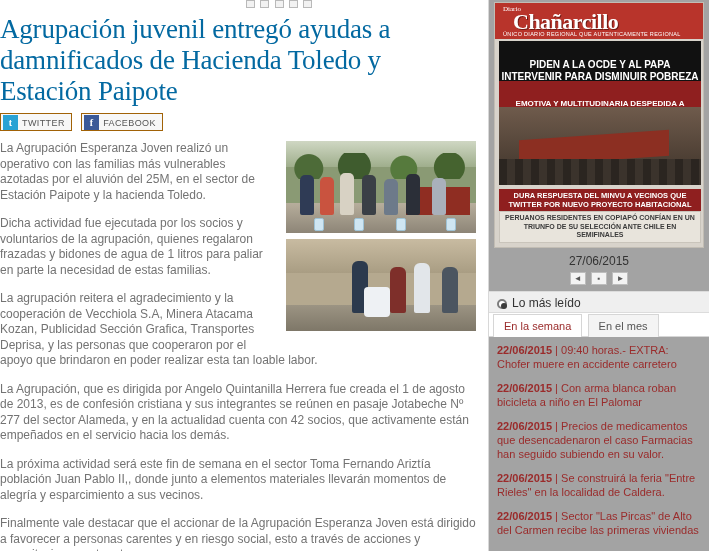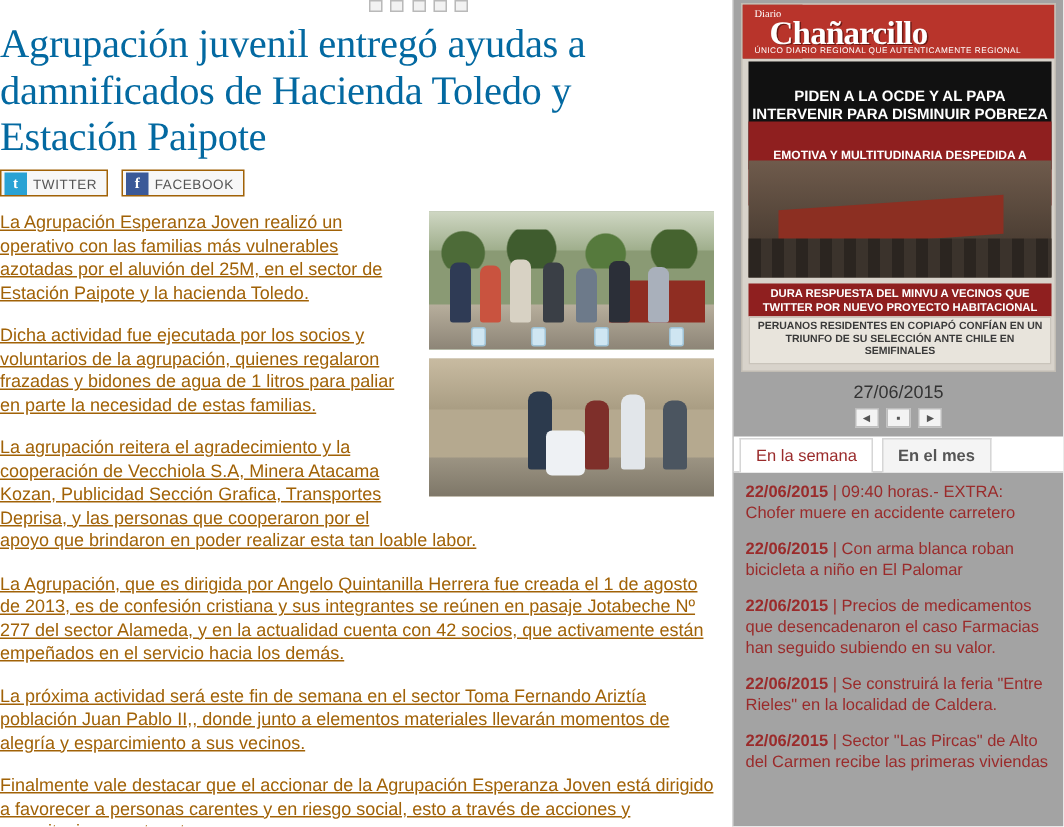--- a/index.html
+++ b/index.html
@@ -59,22 +59,21 @@
     margin:1px 4px 0 0; vertical-align:top;
     font-family:"Liberation Serif", serif;
   }
   .sbtn.tw .glyph { background:#29a2d4; }
   .sbtn.fb .glyph { background:#3b5998; }
 
   .body-text p {
     margin: 0 0 13px 0;
     font-size: 12px;
     line-height: 15.5px;
-    color:#a16207;
-    text-decoration:underline;
+    color:#737373;
   }
   .floatimgs {
     float:right; width:190px; margin: 0 0 6px 10px;
   }
   .photo {
     width:190px; height:92px; margin-bottom:6px;
     position:relative; overflow:hidden;
     border:0;
   }
   
@@ -211,21 +210,21 @@
   .tabs {
     height:24px; border-bottom:1px solid #d6d6d6; background:#fff;
     padding-left:4px;
   }
   .tab {
     display:inline-block; height:23px; line-height:23px; padding:0 10px;
     font-size:11px; color:#9a2b2b; border:1px solid #d6d6d6;
     border-bottom:none; background:#fff; margin-right:2px;
     position:relative; top:1px;
   }
-  .tab.inactive { color:#555; background:#f4f4f4;font-weight:bold; }
+  .tab.inactive { color:#555; background:#f4f4f4; }
   .news { padding:6px 8px 0 8px; }
   .news-item {
     font-size:11px; line-height:14px; color:#9a2b2b;
     margin-bottom:10px;
   }
   .news-item .date { color:#9a2b2b; font-weight:bold; }
 </style>
 </head>
 <body>
 
@@ -316,20 +315,23 @@
     </div>
 
     <div class="cover-date">27/06/2015</div>
 
     <div class="pager">
       <span>◄</span>
       <span>▪</span>
       <span>►</span>
     </div>
 
+    <div class="mostread-head">
+      <span class="dot"></span><span>Lo más leído</span>
+    </div>
 
     <div class="tabs">
       <span class="tab">En la semana</span>
       <span class="tab inactive">En el mes</span>
     </div>
 
     <div class="news">
       <div class="news-item">
         <span class="date">22/06/2015</span> | <span>09:40 horas.- EXTRA: Chofer muere en accidente carretero</span>
       </div>

